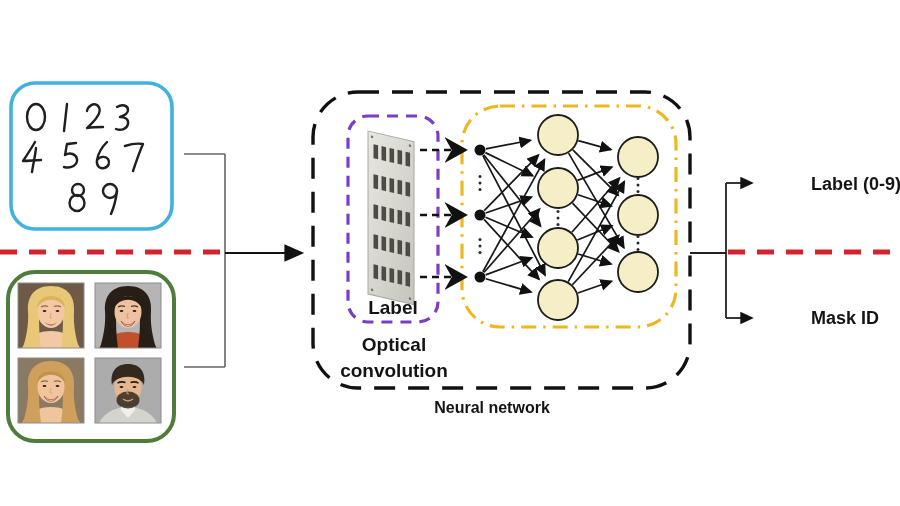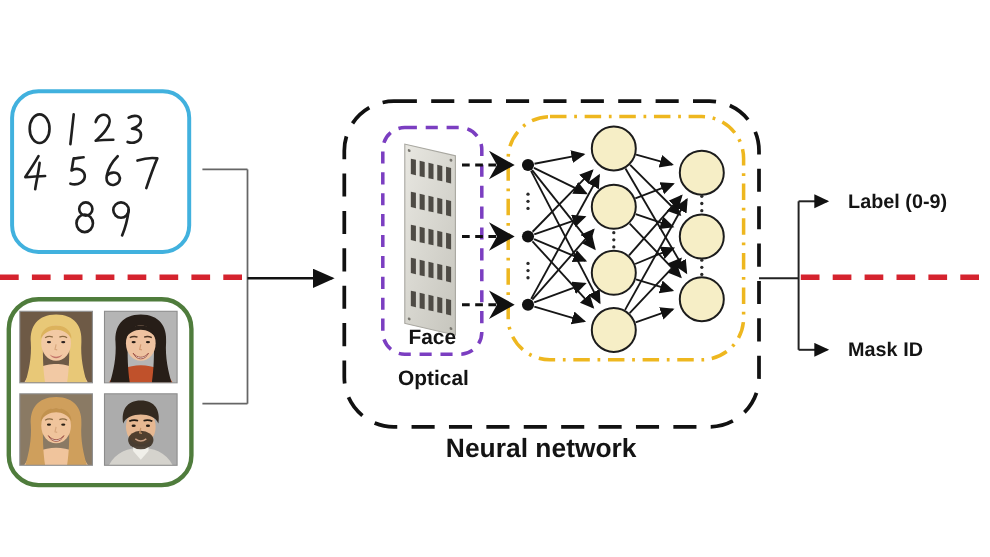--- a/index.html
+++ b/index.html
@@ -1,22 +1,22 @@
 <!DOCTYPE html>
 <html><head>
 <meta charset="utf-8">
 <style>
   html,body{margin:0;padding:0;background:#fff;}
   .stage{position:relative;width:900px;height:506px;background:#ffffff;overflow:hidden;
          font-family:"Liberation Sans",sans-serif;}
   .stage svg.canvas{position:absolute;left:0;top:0;}
   .lbl{position:absolute;transform:translate(-50%,-50%);
        font:bold 19px "Liberation Sans",sans-serif;color:#141414;white-space:nowrap;}
-  .lbl.big{font-size:24px;}
-  .lbl.out{transform:translateY(-50%);font-size:18px;}
+  .lbl.big{font-size:16px;}
+  .lbl.out{transform:translateY(-50%);font-size:18px;margin-left:40px;}
 </style>
 </head>
 <body>
 
 <div class="stage">
 
 <svg class="canvas" width="900" height="506" viewBox="0 0 900 506">
   <defs>
     <marker id="ah" markerWidth="10" markerHeight="9" refX="8" refY="4" orient="auto">
       <path d="M0,0 L9,4 L0,8 Z" fill="#111"></path>
@@ -272,19 +272,20 @@
       </g>
 
   <g stroke="#222" stroke-width="1.8">
     <line x1="690" y1="253" x2="726" y2="253"></line>
     <line x1="726" y1="183" x2="726" y2="318"></line>
   </g>
   <line x1="726" y1="183" x2="752" y2="183" stroke="#222" stroke-width="1.8" marker-end="url(#ahs)"></line>
   <line x1="726" y1="318" x2="752" y2="318" stroke="#222" stroke-width="1.8" marker-end="url(#ahs)"></line>
 </svg>
 
-<div class="lbl" style="left:393px;top:308px">Face</div>
+<div class="lbl" style="left:393px;top:308px">Label</div>
 <div class="lbl" style="left:394px;top:345px">Optical</div>
+<div class="lbl" style="left:394px;top:371px">convolution</div>
 <div class="lbl big" style="left:492px;top:408px">Neural network</div>
 <div class="lbl out" style="left:771px;top:184px">Label (0-9)</div>
 <div class="lbl out" style="left:771px;top:318px">Mask ID</div>
 
 </div>
 
 </body></html>

